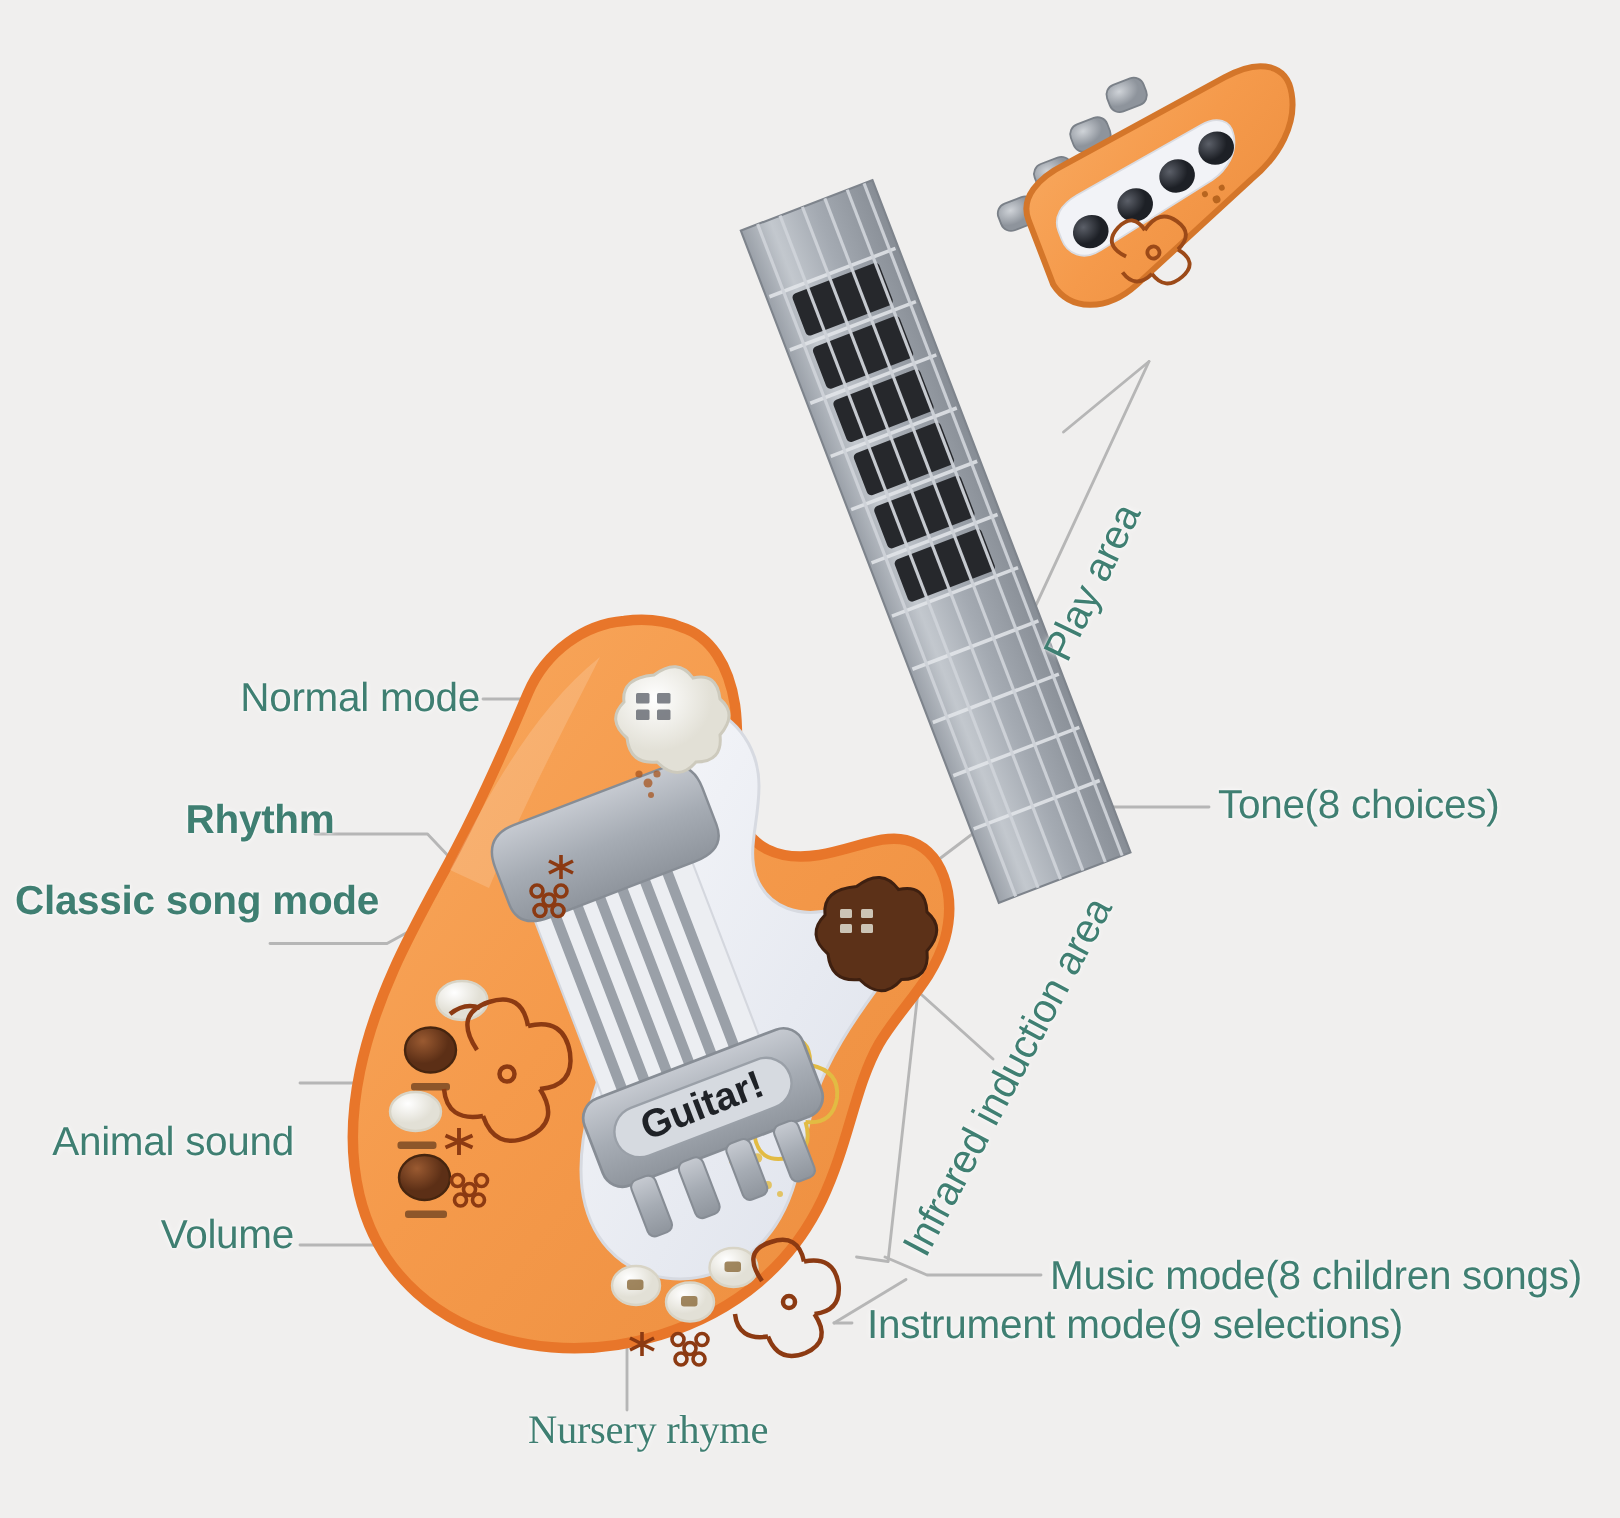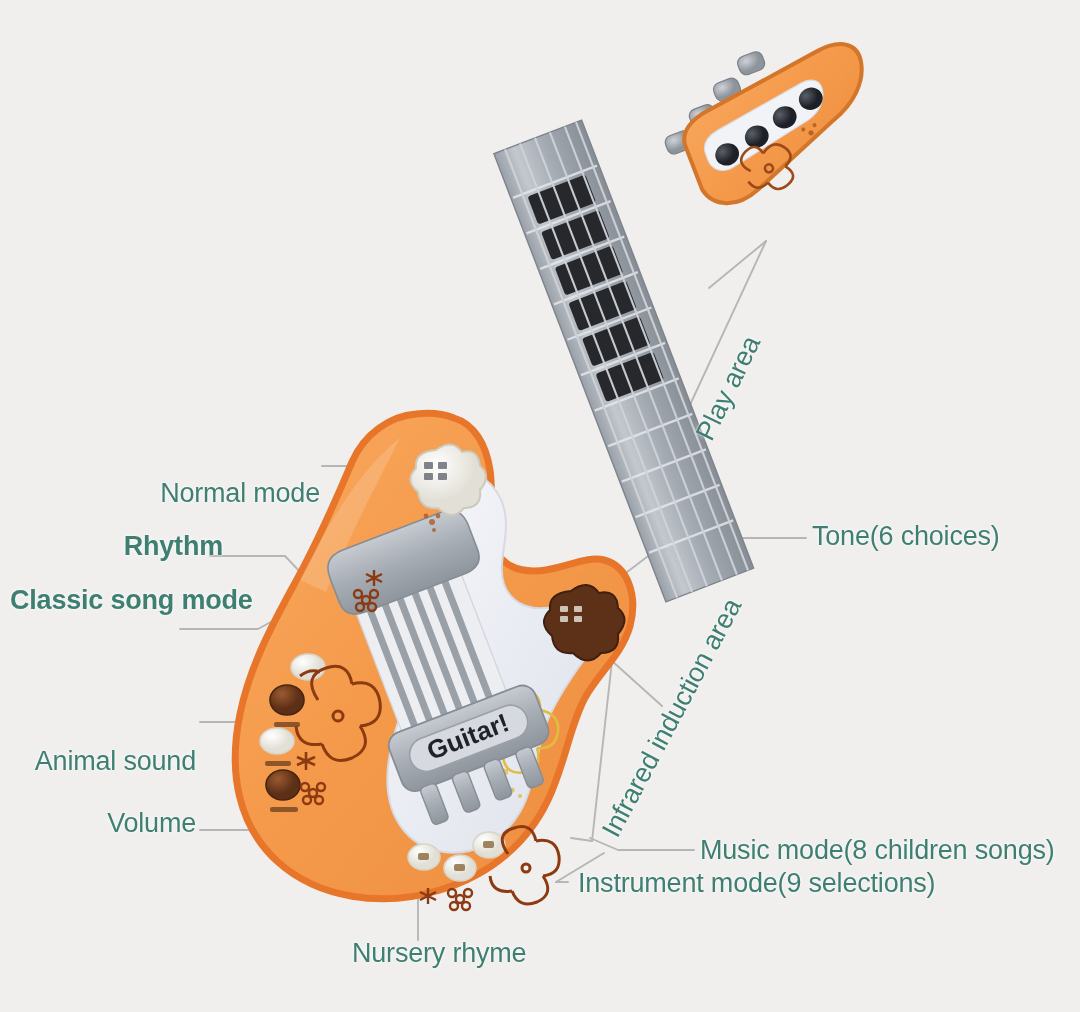--- a/index.html
+++ b/index.html
@@ -373,36 +373,36 @@
         <circle cx="460" cy="899" r="4"></circle>
         <circle cx="452" cy="893" r="4"></circle>
         <circle cx="468" cy="893" r="4"></circle>
         <circle cx="454" cy="906" r="4"></circle>
         <circle cx="466" cy="906" r="4"></circle>
       </g>
 
     </g>
   </svg>
 
-  <div class="lbl r" style="left:20px; top:450px; width:300px;margin-top:28px;">Normal mode</div>
+  <div class="lbl r" style="left:20px; top:450px; width:300px;">Normal mode</div>
 
   <div class="lbl r" style="left:27px; top:531px; width:196px;font-weight:bold;">Rhythm</div>
 
   <div class="lbl l" style="left:10px; top:585px; width:260px;font-weight:bold;">Classic song mode</div>
 
 
   <div class="lbl r" style="left:8px; top:746px; width:188px;">Animal sound</div>
 
   <div class="lbl r" style="left:8px; top:808px; width:188px;text-align:right;">Volume</div>
 
-  <div class="lbl l" style="left:352px; top:938px;">Nursery rhyme</div>
+  <div class="lbl l" style="left:352px; top:938px;font-family:Liberation Serif, serif;">Nursery rhyme</div>
 
   <div class="lbl l rot-play" style="left:690px; top:432px;">Play area</div>
 
-  <div class="lbl l" style="left:812px; top:521px;">Tone(6 choices)</div>
+  <div class="lbl l" style="left:812px; top:521px;">Tone(8 choices)</div>
 
   <div class="lbl l rot-ir" style="left:596px; top:828px;">Infrared induction area</div>
 
   <div class="lbl l" style="left:700px; top:835px;text-align:right;">Music mode(8 children songs)</div>
 
   <div class="lbl l" style="left:578px; top:868px;">Instrument mode(9 selections)</div>
 
 </div>
 
 </body></html>

